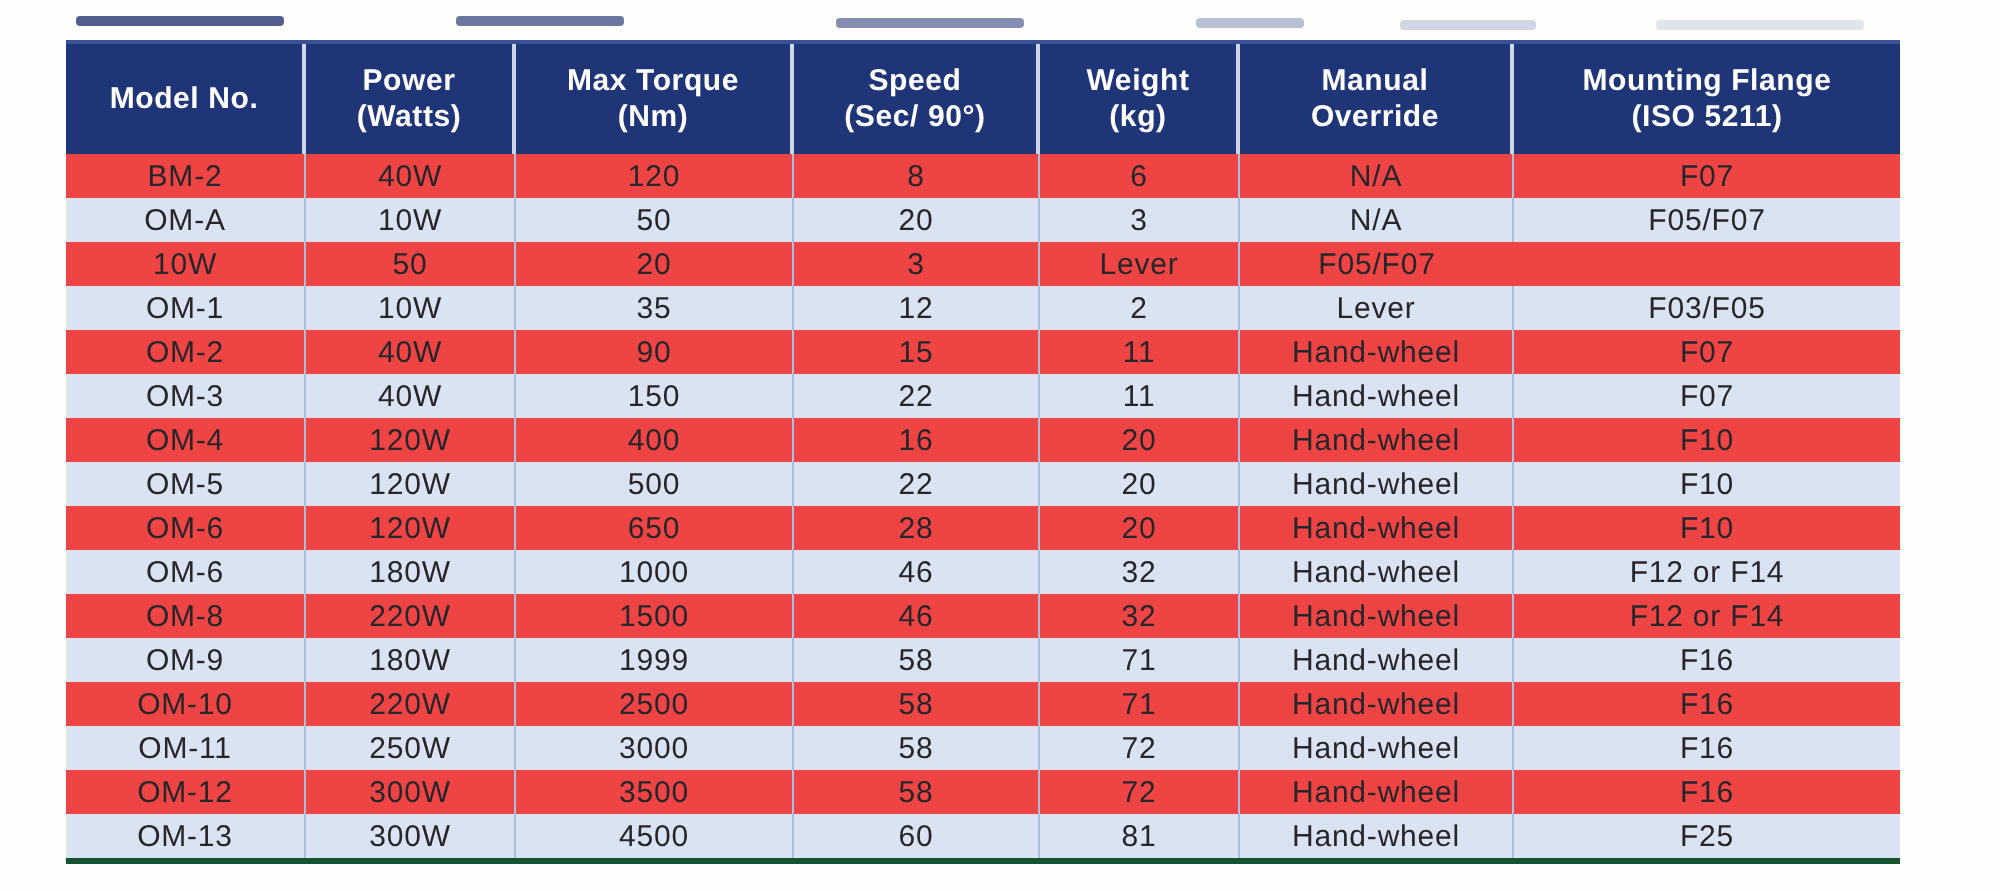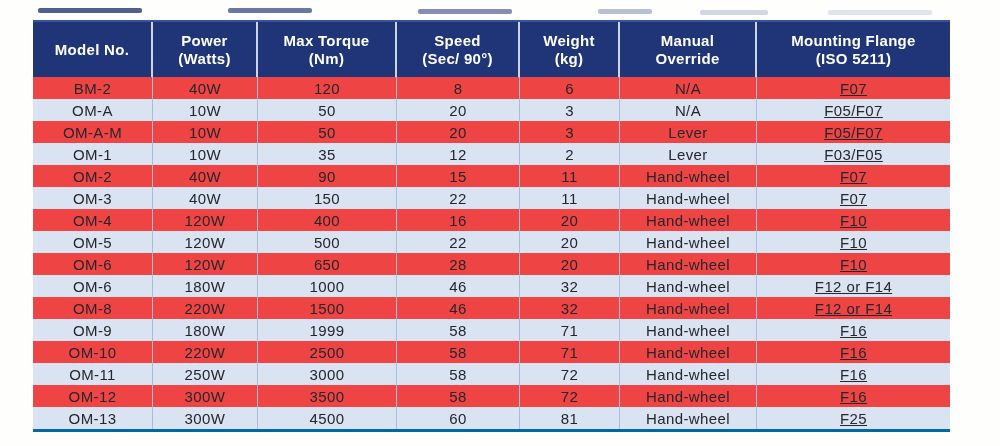--- a/index.html
+++ b/index.html
@@ -26,21 +26,21 @@
   .dash.d3 { left: 418px; top: 9px;  width: 94px;  background: #43528a; opacity: .65; }
   .dash.d4 { left: 598px; top: 9px;  width: 54px;  background: #7d8cb2; opacity: .55; }
   .dash.d5 { left: 700px; top: 10px; width: 68px;  background: #9aa7c6; opacity: .45; }
   .dash.d6 { left: 828px; top: 10px; width: 104px; background: #b3bdd4; opacity: .40; }
 
   .spec-table {
     position: absolute;
     left: 33px;
     top: 20px;
     width: 917px;
-    border-bottom: 3px solid #0369a1;
+    border-bottom: 3px solid #14532d;
   }
   .thead {
     display: grid;
     grid-template-columns: 120px 105px 139px 123px 100px 137px 193px;
     background: #1f3577;
     border-top: 2px solid #3a5293;
     height: 55px;
   }
   .hcell {
     display: flex;
@@ -69,21 +69,21 @@
     display: flex;
     align-items: center;
     justify-content: center;
     font-size: 15px;
     color: #26262b;
     letter-spacing: 0.4px;
     border-right: 1px solid #a9bddc;
     overflow: hidden;
     white-space: nowrap;
   }
-  .tcell:last-child { border-right: none; text-decoration: underline; }
+  .tcell:last-child { border-right: none; }
 </style>
 </head>
 <body>
 
 <div class="page">
 
   <div class="dash d1"></div>
   <div class="dash d2"></div>
   <div class="dash d3"></div>
   <div class="dash d4"></div>
@@ -134,21 +134,20 @@
         <div class="trow">
     <div class="tcell">OM-A</div>
     <div class="tcell">10W</div>
     <div class="tcell">50</div>
     <div class="tcell">20</div>
     <div class="tcell">3</div>
     <div class="tcell">N/A</div>
     <div class="tcell">F05/F07</div>
   </div>
         <div class="trow">
-    <div class="tcell">OM-A-M</div>
     <div class="tcell">10W</div>
     <div class="tcell">50</div>
     <div class="tcell">20</div>
     <div class="tcell">3</div>
     <div class="tcell">Lever</div>
     <div class="tcell">F05/F07</div>
   </div>
         <div class="trow">
     <div class="tcell">OM-1</div>
     <div class="tcell">10W</div>

